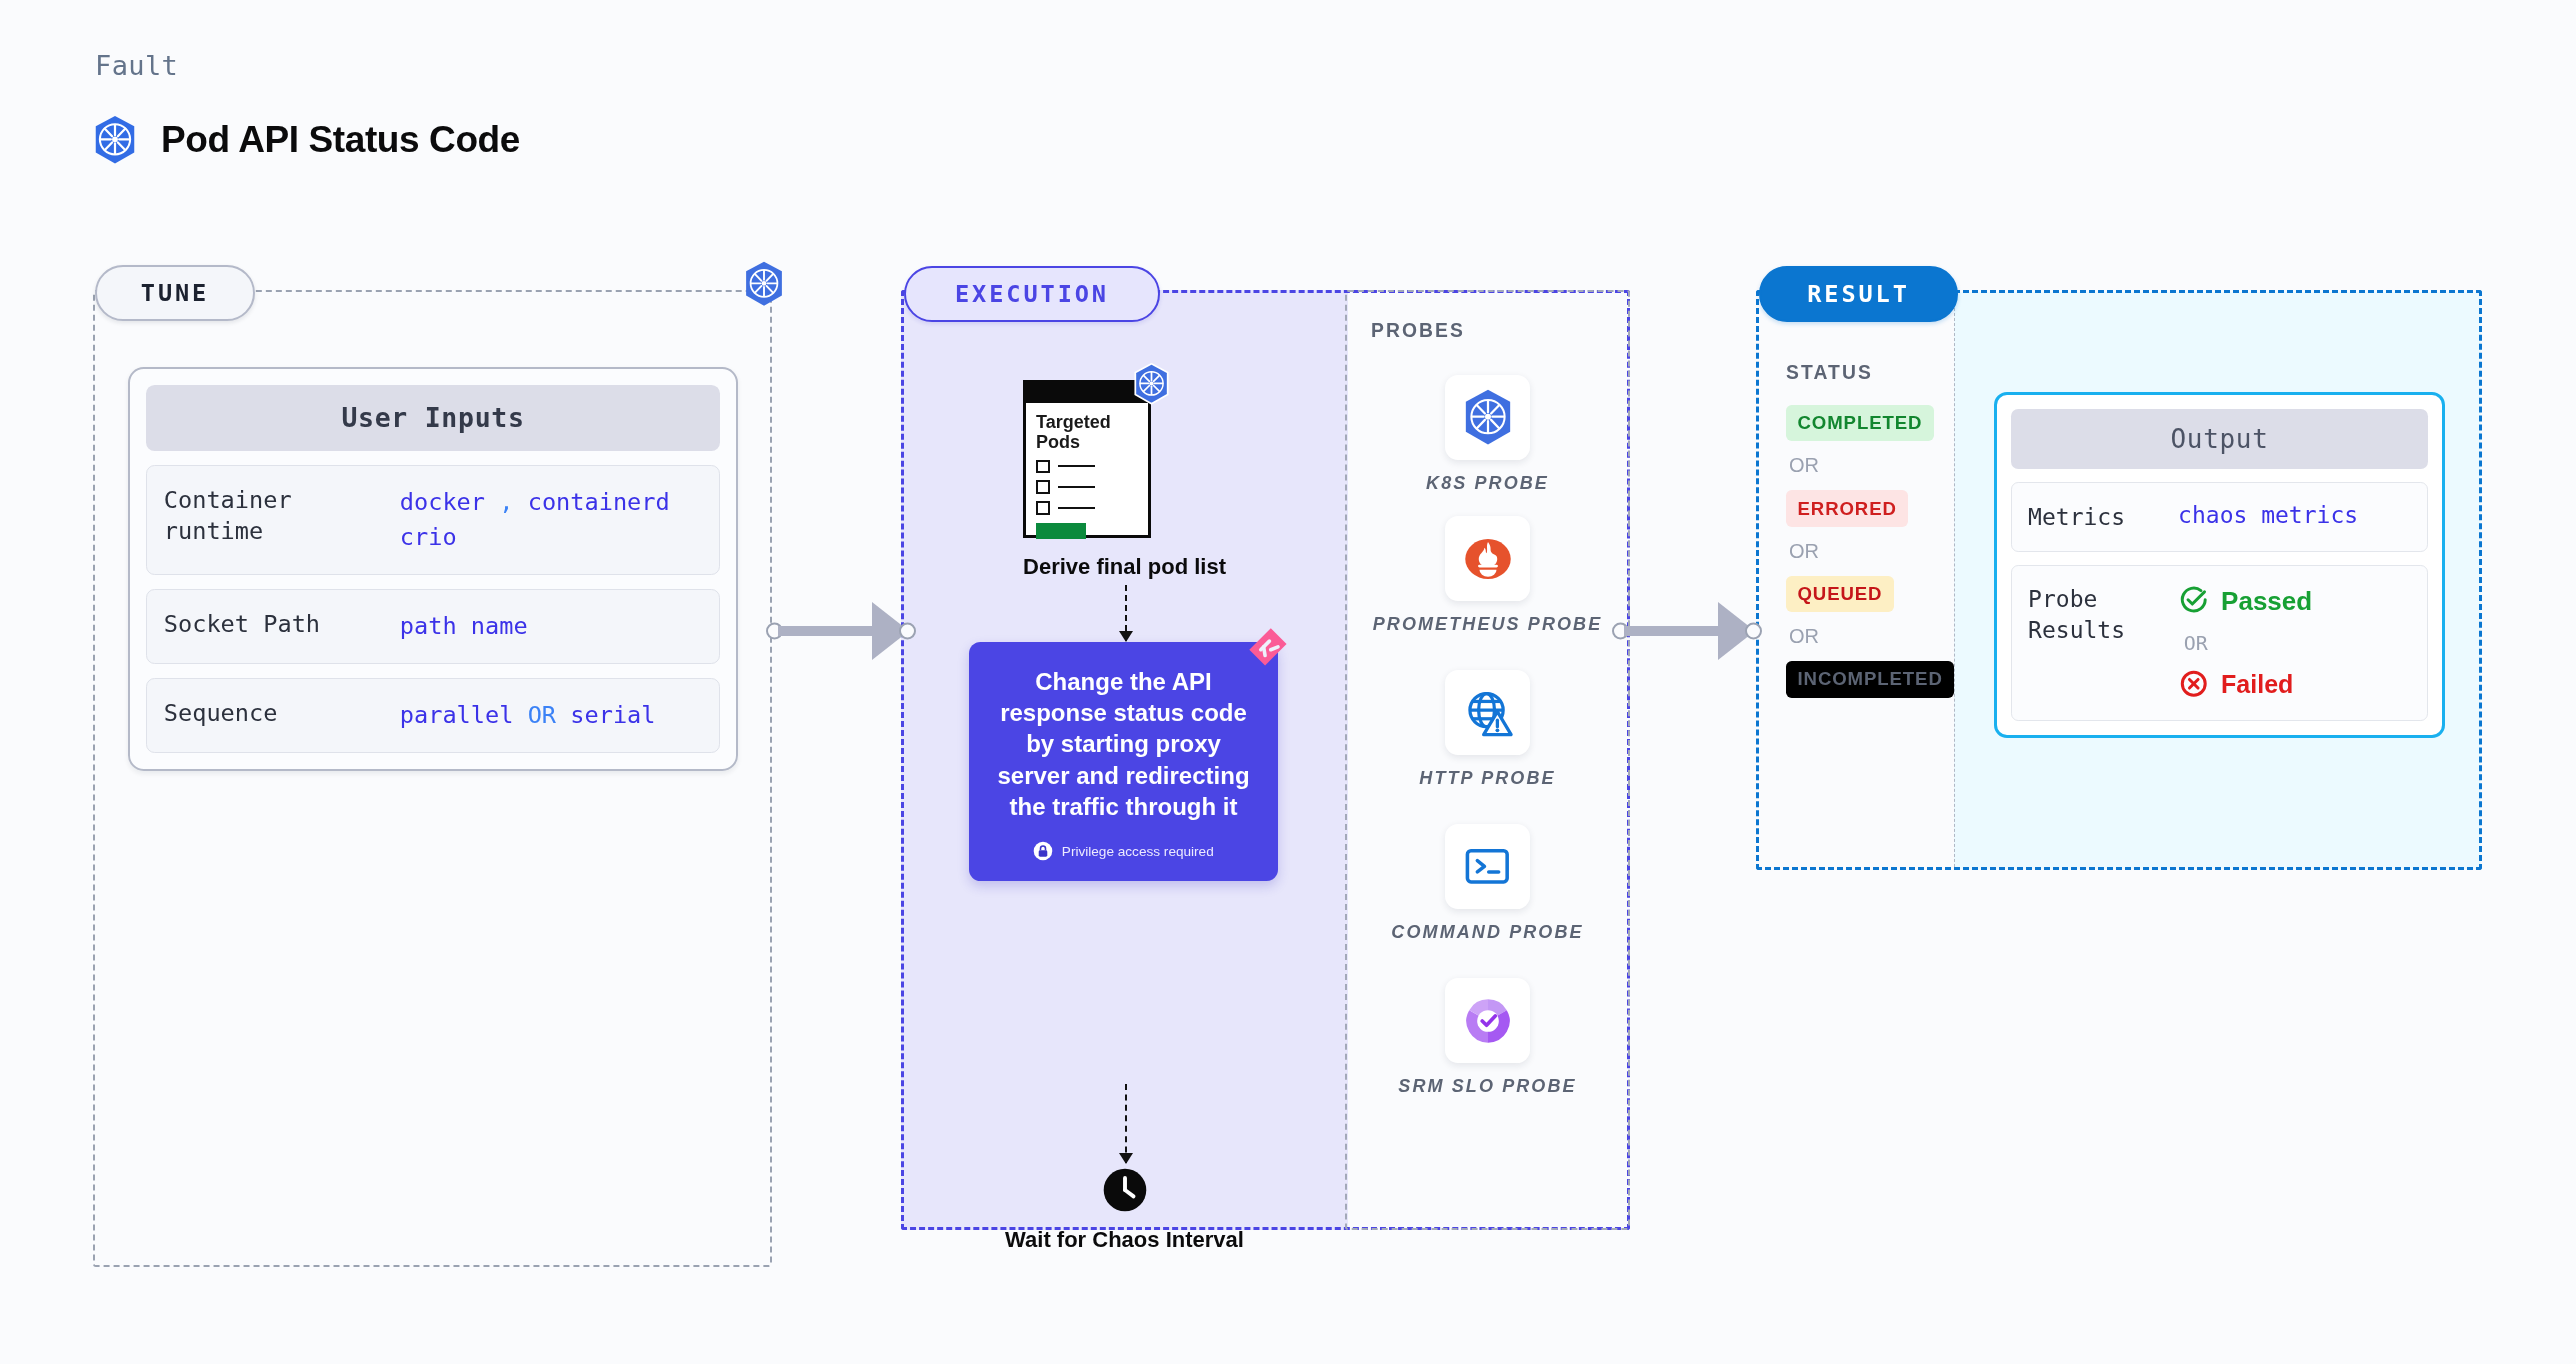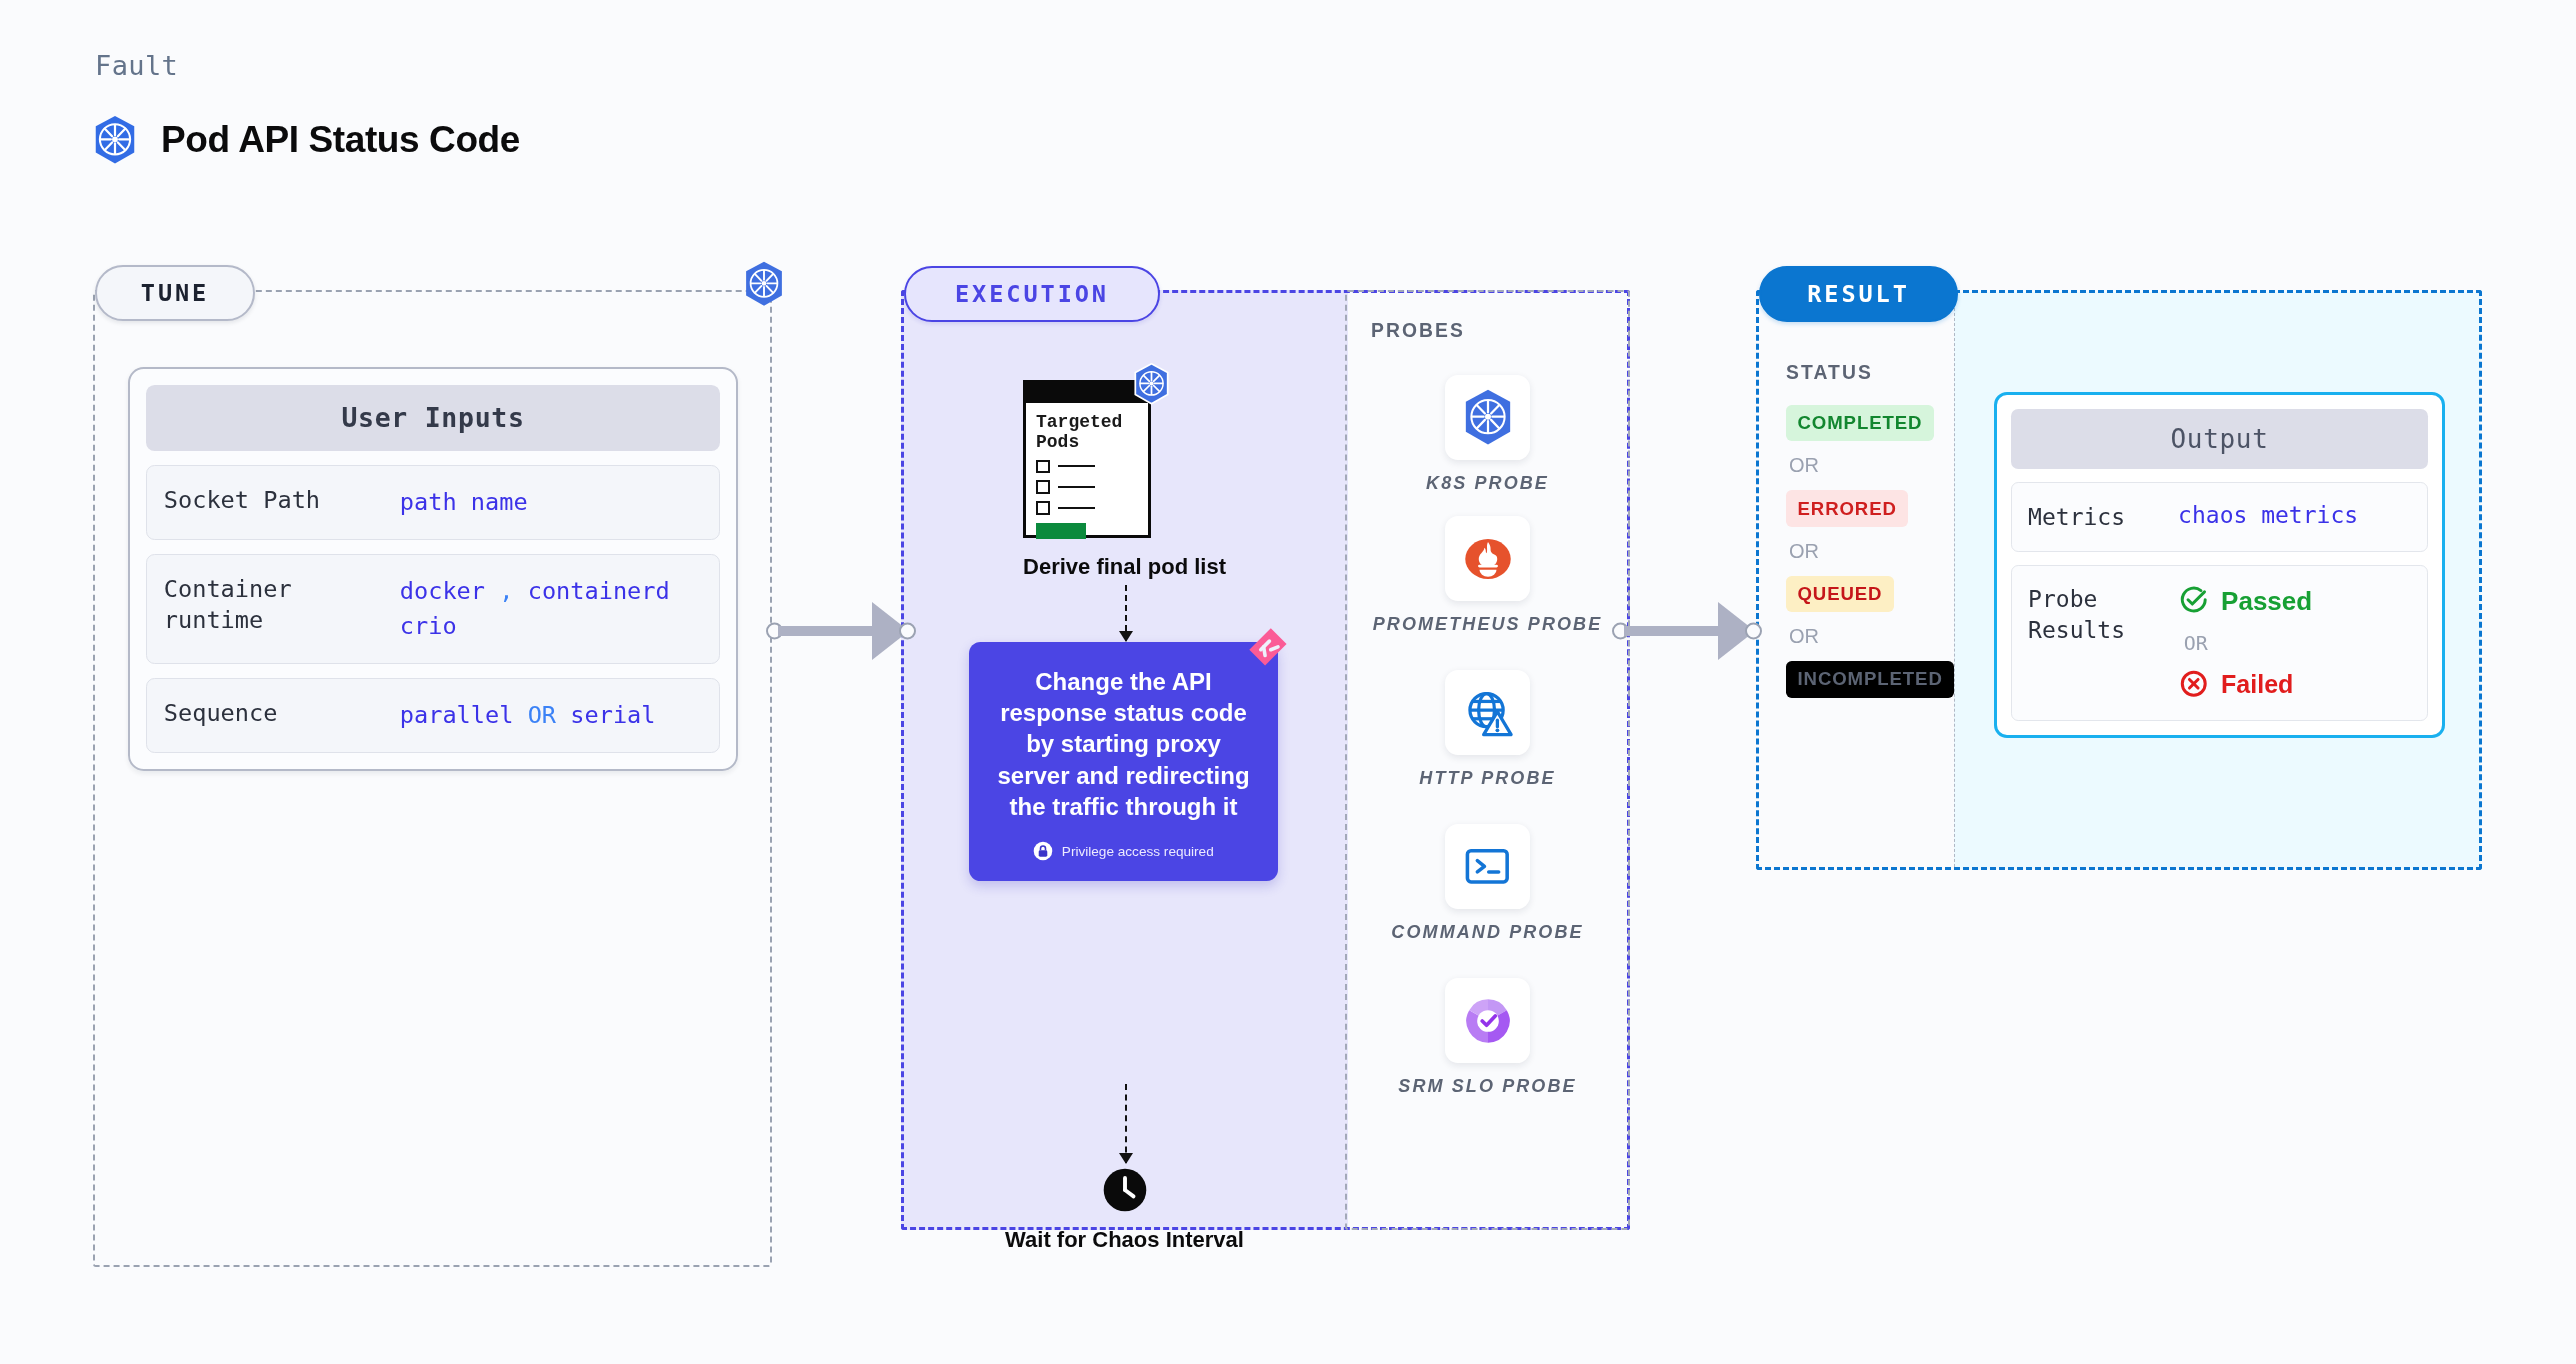--- a/index.html
+++ b/index.html
@@ -93,21 +93,21 @@
   .opt-gap { margin-top: 5.7px; }
   .val-mono { font-family: "DejaVu Sans Mono", monospace; font-size: 23.6px; color: #3b32e8; line-height: 1.5; }
   .val-sep  { color: #3b82f6; }
   .val-or   { color: #3b82f6; }
 
   
   .exec-col { position: absolute; left: 901px; top: 290px; width: 447px; height: 940px; }
   .pods-card-wrap { position: absolute; left: 122px; top: 90px; }
   .pods-card { position: relative; width: 128px; height: 158px; background: #ffffff; border: 3.6px solid #0a0a0a; }
   .pods-card .titlebar { position: absolute; left: 0px; top: 0px; width: 100%; height: 20px; background: #0a0a0a; }
-  .pods-card .inner { position: absolute; left: 10px; top: 29px; right: 8.6px; font-family: Liberation Mono, monospace; }
+  .pods-card .inner { position: absolute; left: 10px; top: 29px; right: 8.6px; }
   .pods-card .cap { font-size: 18px; font-weight: 700; color: #1a1a1a; line-height: 1.12; }
   .pods-card .listrow { display: flex; align-items: center; gap: 8.6px; margin-top: 7.2px; }
   .pods-card .chk { width: 13.6px; height: 13.6px; border: 2.1px solid #111; }
   .pods-card .ln { width: 37px; height: 2.1px; background: #111; }
   .pods-card .greenbar { margin-top: 8.6px; width: 50px; height: 15.8px; background: #0b8a3d; }
   .pods-k8s { position: absolute; right: -18.6px; top: -17px; }
   .derive-label { position: absolute; left: 0; top: 264px; width: 447px; text-align: center;
     font-size: 22px; font-weight: 700; color: #0b0b0c; }
 
   .dash-arrow { position: absolute; width: 0; }
@@ -244,32 +244,32 @@
     <span class="bar" style="left:11.5px; width:107px;"></span>
     <span class="head" style="left:106px;"></span>
     <span class="dot" style="right:0"></span>
   </div>
 
   <div class="userinputs-card">
     <div class="ui-header">User Inputs</div>
 
 
     <div class="ui-row ui-row-flex">
-      <div class="ui-key">Socket Path</div>
-      <div class="ui-vals val-mono">path name</div>
-    </div>
-
-    <div class="ui-row ui-row-flex">
       <div class="ui-key">Container runtime</div>
       <div class="ui-vals val-mono">
         <span>docker</span>
         <span class="val-sep">,</span>
         <span>containerd</span><br>
         <span>crio</span>
       </div>
+    </div>
+
+    <div class="ui-row ui-row-flex">
+      <div class="ui-key">Socket Path</div>
+      <div class="ui-vals val-mono">path name</div>
     </div>
 
     <div class="ui-row ui-row-flex">
       <div class="ui-key">Sequence</div>
       <div class="ui-vals val-mono">
         <span>parallel</span>
         <span class="val-or">OR</span>
         <span>serial</span>
       </div>
     </div>

